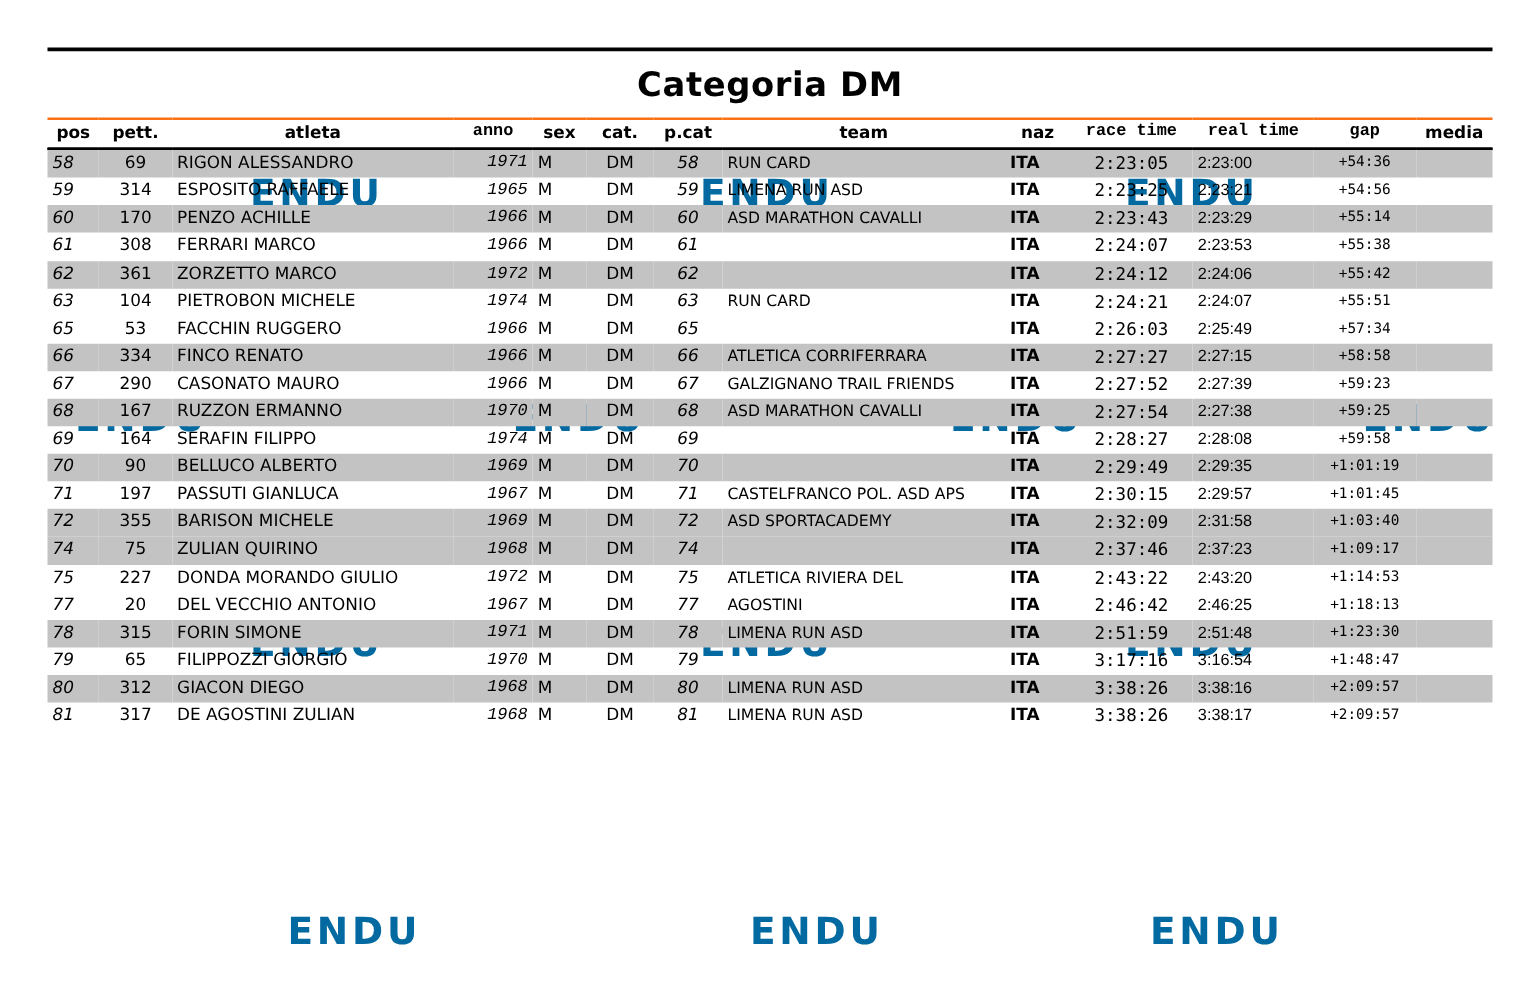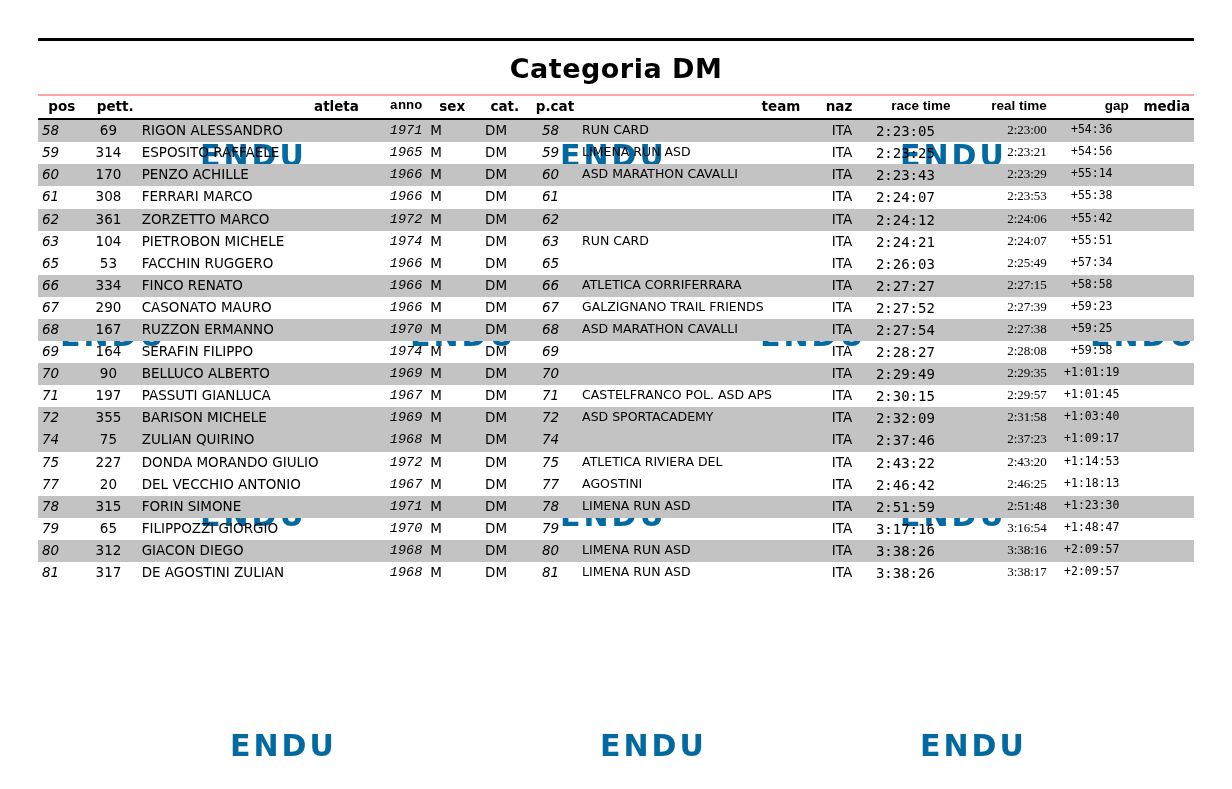--- a/index.html
+++ b/index.html
@@ -53,23 +53,23 @@
     width: 100%;
     border-collapse: collapse;
     position: relative;
     z-index: 1;
     font-size: 13.5px;
     color: #000;
   }
   table.results thead th {
     font-weight: bold;
     font-size: 13.5px;
-    text-align: right;
+    text-align: center;
     padding: 3px 4px 5px 4px;
-    border-top: 2px solid #fca5a5;
+    border-top: 2px solid #f97316;
     border-bottom: 2px solid #000;
     white-space: normal;
     vertical-align: top;
     line-height: 1.05;
   }
   table.results tbody td {
     padding: 3px 4px;
     vertical-align: top;
     line-height: 1.15;
   }
@@ -77,27 +77,27 @@
     background: #c3c3c3;
   }
   .c-pos      { width: 34px;  font-style: italic; text-align: left; padding-left: 6px; }
   .c-pett     { width: 52px;  text-align: center; }
   .c-atleta   { width: 232px; }
   .c-anno     { width: 58px;  font-style: italic; text-align: right; padding-right: 6px; font-family: Liberation Mono, monospace;}
   .c-sex      { width: 36px;  text-align: left; }
   .c-cat      { width: 48px;  text-align: center; }
   .c-pcat     { width: 48px;  font-style: italic; text-align: center; }
   .c-team     { width: 232px; font-size: 12.5px; }
-  .c-naz      { width: 46px;  text-align: right; }
+  .c-naz      { width: 46px;  text-align: left; font-weight: bold; }
   .c-race     { width: 94px;  text-align: center; font-family: "DejaVu Sans Mono", monospace; font-size: 14px;}
-  .c-real     { width: 94px;  text-align: right; font-family: Liberation Serif, serif; font-size: 13px;}
+  .c-real     { width: 94px;  text-align: left; font-family: Liberation Sans, sans-serif; font-size: 13px;}
   .c-gap      { width: 76px;  text-align: center; font-family: "DejaVu Sans Mono", monospace; font-size: 11.5px;}
   .c-media    { width: 54px;  text-align: center; font-size: 12px;}
   thead .c-anno, thead .c-pcat, thead .c-pos { font-style: normal; }
-  thead .c-race, thead .c-real, thead .c-gap { font-family: Liberation Sans, sans-serif; font-size: 13.5px; text-align: left;}
+  thead .c-race, thead .c-real, thead .c-gap { font-family: Liberation Mono, monospace; font-size: 13.5px; text-align: left;}
   thead .c-anno { text-align: left; padding-right: 4px;}
   thead .c-pett { text-align: left; }
   thead .c-pcat { text-align: left; }
   thead .c-cat  { text-align: left; margin-top: 42px; }
   thead .c-media{ text-align: left; }
   td.c-atleta, td.c-team { white-space: normal; }
 </style>
 </head>
 <body>
 

